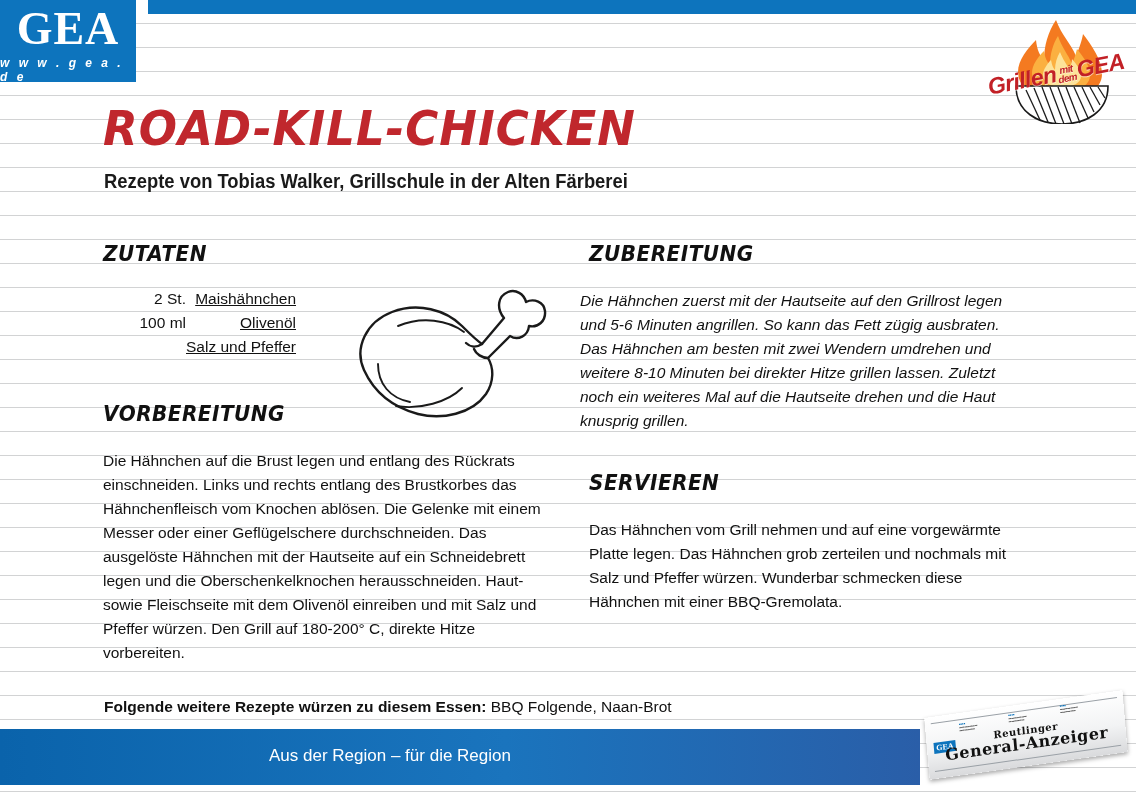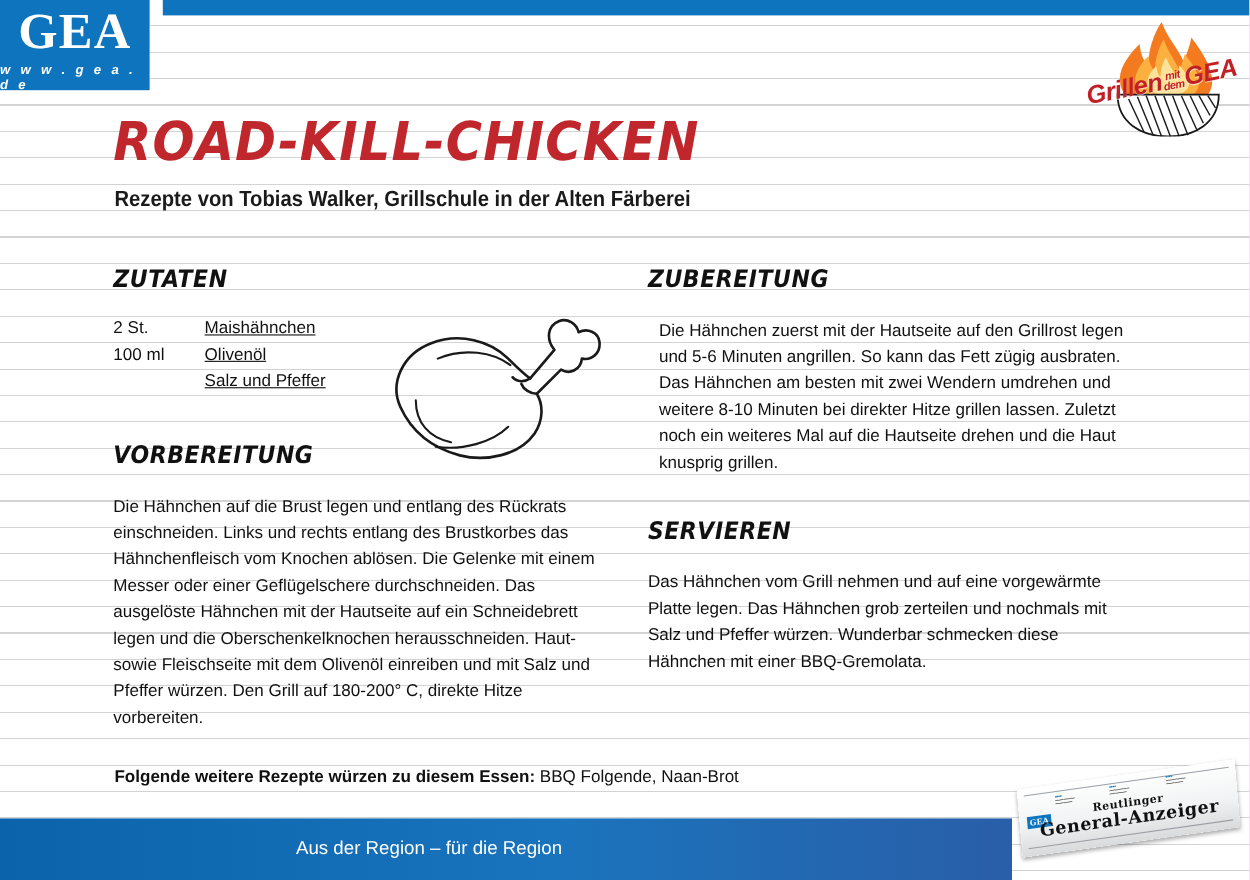--- a/index.html
+++ b/index.html
@@ -164,21 +164,21 @@
   
   .ing {
     position: absolute;
     left: 103px; top: 287px;
     z-index: 4;
     font-family: "Liberation Sans", sans-serif;
     font-size: 15.5px;
     line-height: 24px;
     color: #111111;
   }
-  .ing-row { display: flex; }
+  .ing-row { display: flex; text-align: right; }
   .ing-qty { width: 83px; flex: 0 0 83px; }
   .ing-name { flex: 1 1 auto; text-decoration: underline; }
 
   
   .drumstick {
     position: absolute;
     left: 336px; top: 248px;
     width: 240px; height: 180px;
     z-index: 3;
   }
@@ -191,21 +191,21 @@
     font-family: "Liberation Sans", sans-serif;
     font-size: 15.5px;
     color: #111111;
     white-space: nowrap;
   }
   .related b { font-weight: bold; }
 
   
   .bottom-bar {
     position: absolute;
-    left: 0; bottom: 0;
+    left: 0; bottom: 15px;
     width: 920px; height: 56px;
     background: linear-gradient(to right, #0a63ab 0%, #1a74bd 55%, #2a5ea8 100%);
     z-index: 5;
   }
   .bottom-bar .slogan {
     position: absolute;
     left: 0; right: 0; top: 17px;
     text-align: center;
     font-family: "Liberation Sans", sans-serif;
     font-size: 17px;
@@ -345,21 +345,21 @@
       </g>
     </svg>
   </div>
 
   <div class="sec-head" style="left:103px; top:400px;">VORBEREITUNG</div>
   <div class="body-text" style="left:103px; top:449px; width:452px;">
     <p>Die Hähnchen auf die Brust legen und entlang des Rückrats einschneiden. Links und rechts entlang des Brustkorbes das Hähnchenfleisch vom Knochen ablösen. Die Gelenke mit einem Messer oder einer Geflügelschere durchschneiden. Das ausgelöste Hähnchen mit der Hautseite auf ein Schneidebrett legen und die Oberschenkelknochen herausschneiden. Haut- sowie Fleischseite mit dem Olivenöl einreiben und mit Salz und Pfeffer würzen. Den Grill auf 180-200° C, direkte Hitze vorbereiten.</p>
   </div>
 
   <div class="sec-head" style="left:589px; top:240px;">ZUBEREITUNG</div>
-  <div class="body-text" style="left:599px; top:289px; width:450px;">
+  <div class="body-text" style="left:580px; top:289px; width:450px;font-style:italic;">
     <p>Die Hähnchen zuerst mit der Hautseite auf den Grillrost legen und 5-6 Minuten angrillen. So kann das Fett zügig ausbraten. Das Hähnchen am besten mit zwei Wendern umdrehen und weitere 8-10 Minuten bei direkter Hitze grillen lassen. Zuletzt noch ein weiteres Mal auf die Hautseite drehen und die Haut knusprig grillen.</p>
   </div>
 
   <div class="sec-head" style="left:589px; top:469px;">SERVIEREN</div>
   <div class="body-text" style="left:589px; top:518px; width:448px;">
     <p>Das Hähnchen vom Grill nehmen und auf eine vorgewärmte Platte legen. Das Hähnchen grob zerteilen und nochmals mit Salz und Pfeffer würzen. Wunderbar schmecken diese Hähnchen mit einer BBQ-Gremolata.</p>
   </div>
 
   <div class="related">
     <b>Folgende weitere Rezepte würzen zu diesem Essen:</b>

